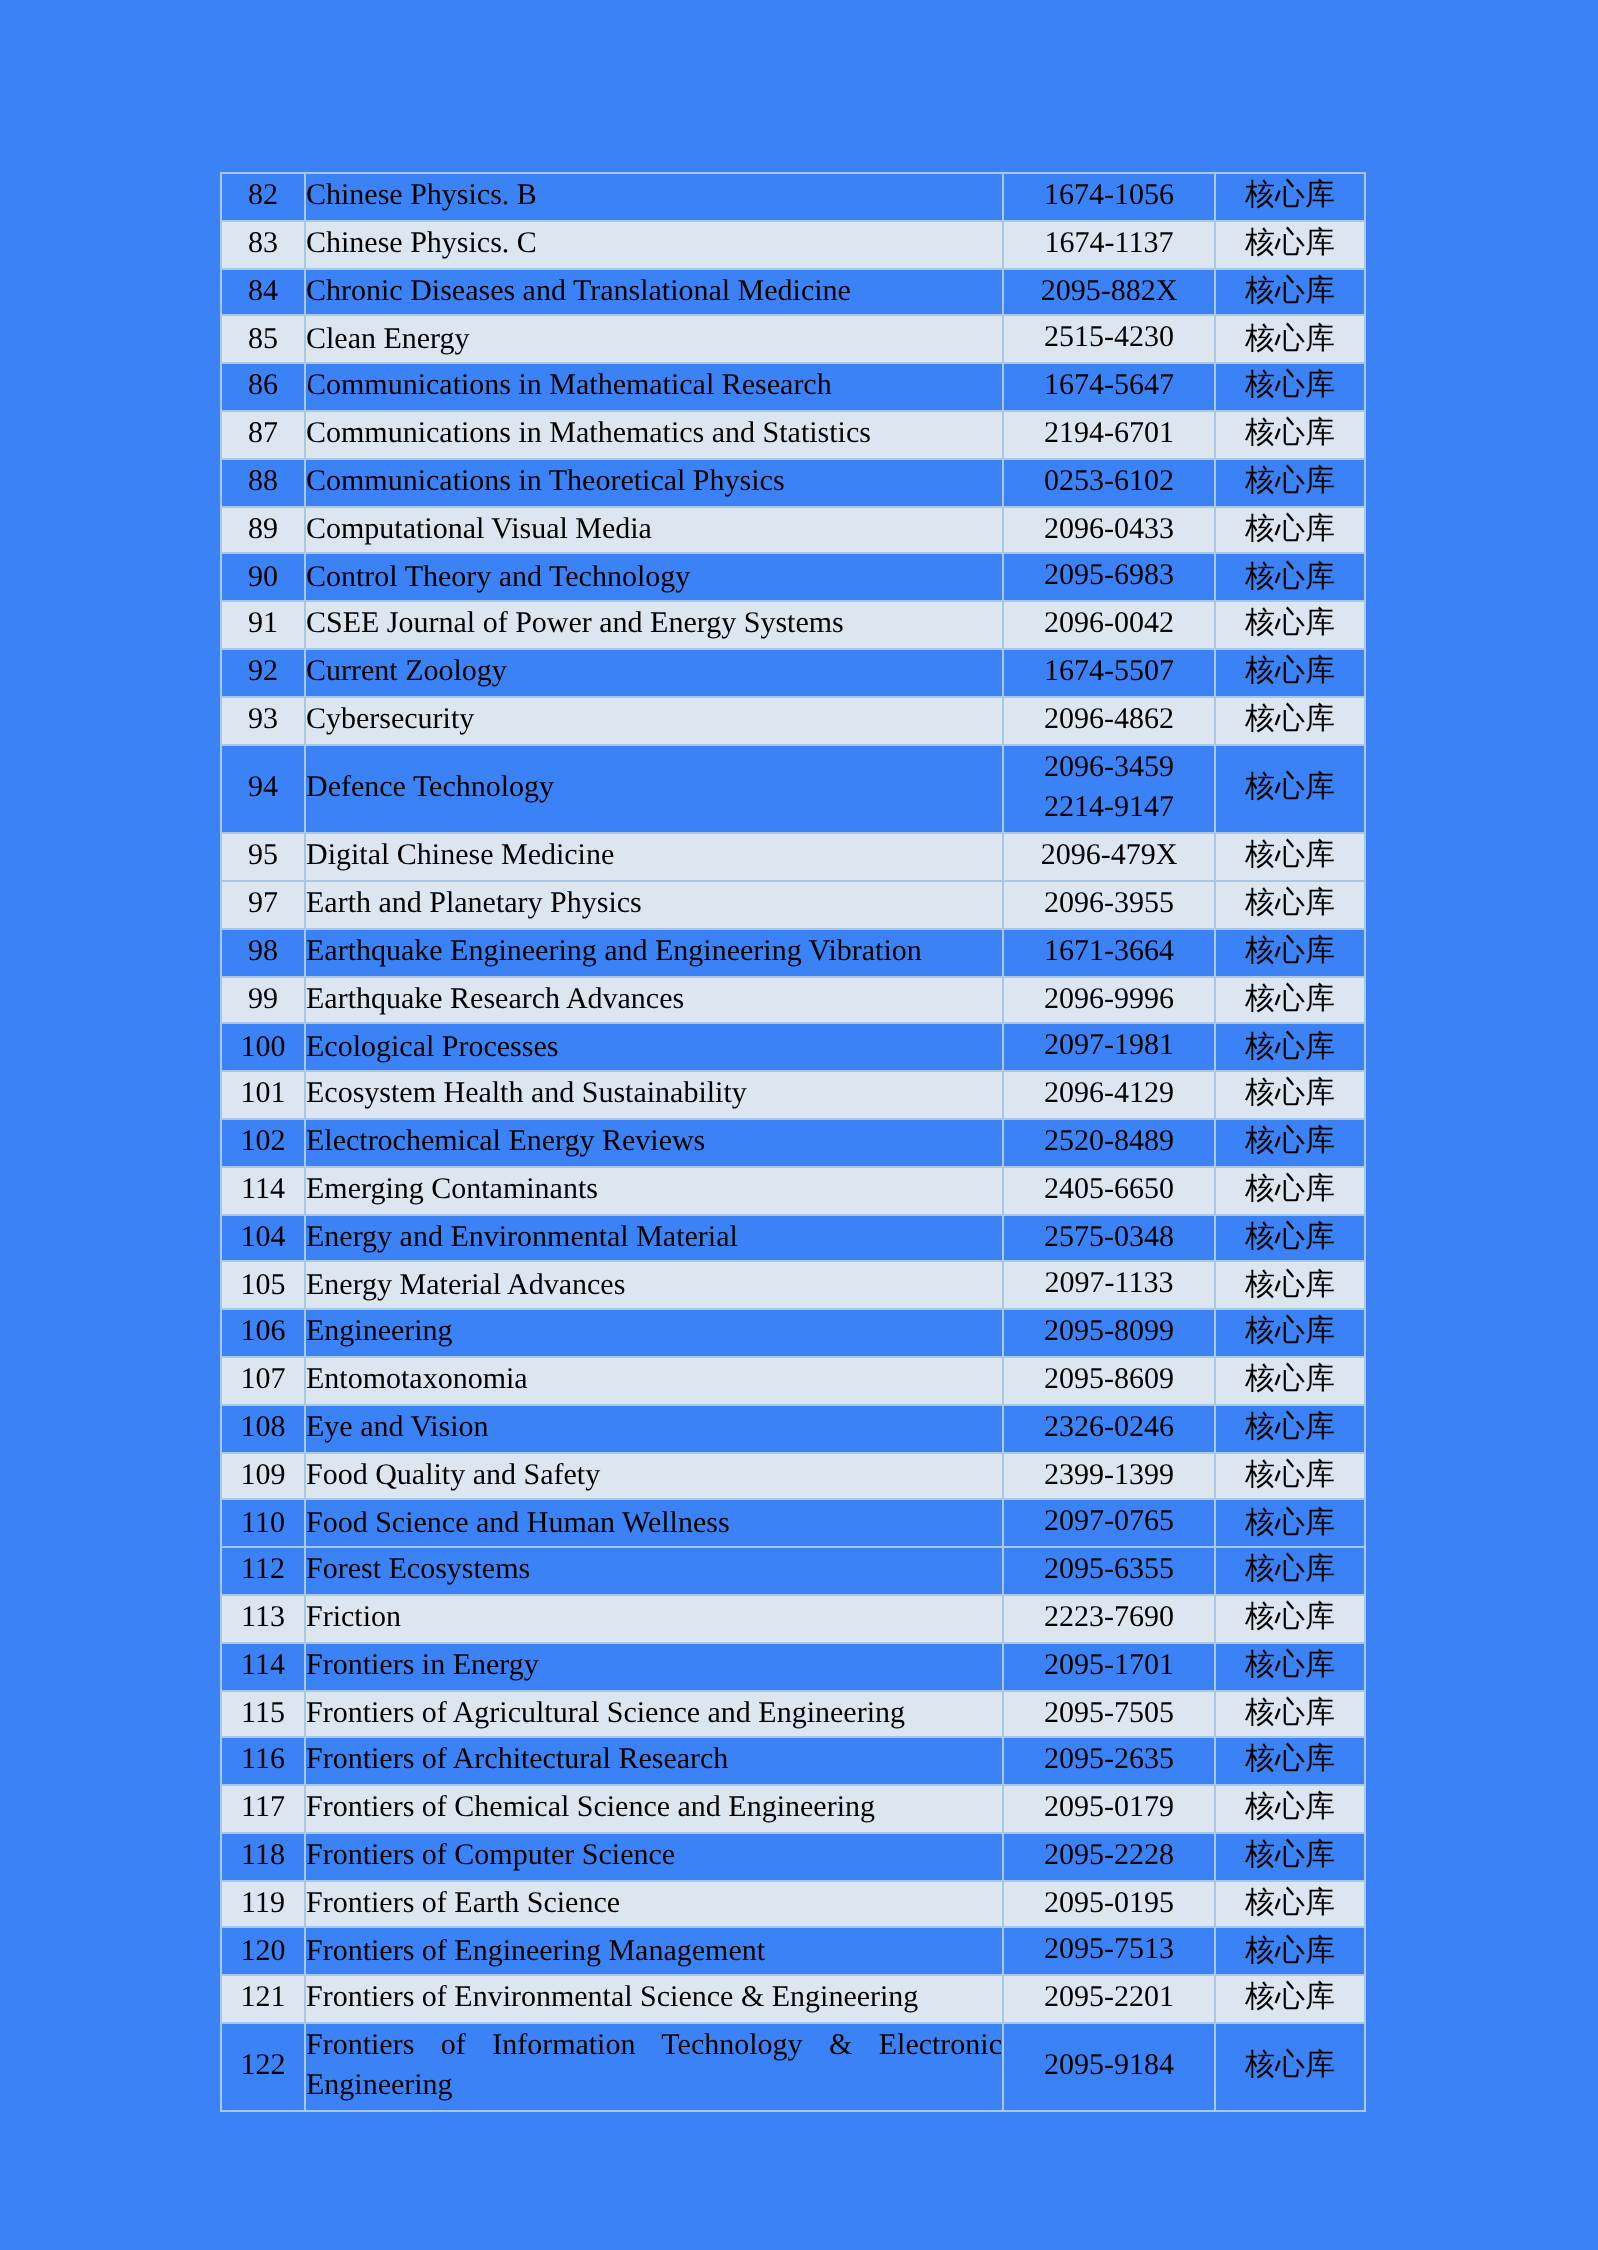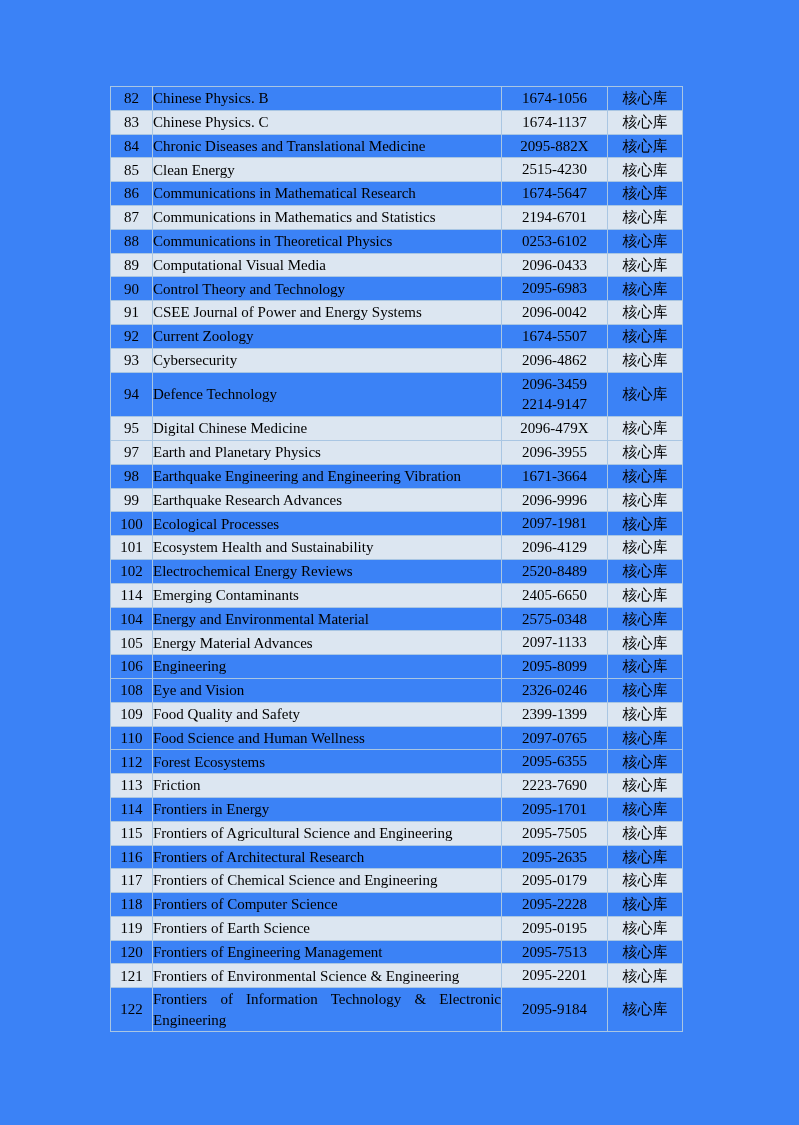--- a/index.html
+++ b/index.html
@@ -254,20 +254,28 @@
           <td class="col-status" style="border-color: rgb(169, 198, 227);">核心库</td>
         </tr>
         <tr>
           <td class="col-index" style="border-color: rgb(169, 198, 227);">106</td>
           <td class="col-journal" style="border-color: rgb(169, 198, 227);">Engineering</td>
           <td class="col-issn" style="border-color: rgb(169, 198, 227);">
             <div class="issn-line">2095-8099</div>
           </td>
           <td class="col-status" style="border-color: rgb(169, 198, 227);">核心库</td>
         </tr>
+        <tr class="shaded" style="background: rgb(220, 230, 241);">
+          <td class="col-index" style="border-color: rgb(169, 198, 227);">107</td>
+          <td class="col-journal" style="border-color: rgb(169, 198, 227);">Entomotaxonomia</td>
+          <td class="col-issn" style="border-color: rgb(169, 198, 227);">
+            <div class="issn-line">2095-8609</div>
+          </td>
+          <td class="col-status" style="border-color: rgb(169, 198, 227);">核心库</td>
+        </tr>
         <tr>
           <td class="col-index" style="border-color: rgb(169, 198, 227);">108</td>
           <td class="col-journal" style="border-color: rgb(169, 198, 227);">Eye and Vision</td>
           <td class="col-issn" style="border-color: rgb(169, 198, 227);">
             <div class="issn-line">2326-0246</div>
           </td>
           <td class="col-status" style="border-color: rgb(169, 198, 227);">核心库</td>
         </tr>
         <tr class="shaded" style="background: rgb(220, 230, 241);">
           <td class="col-index" style="border-color: rgb(169, 198, 227);">109</td>

